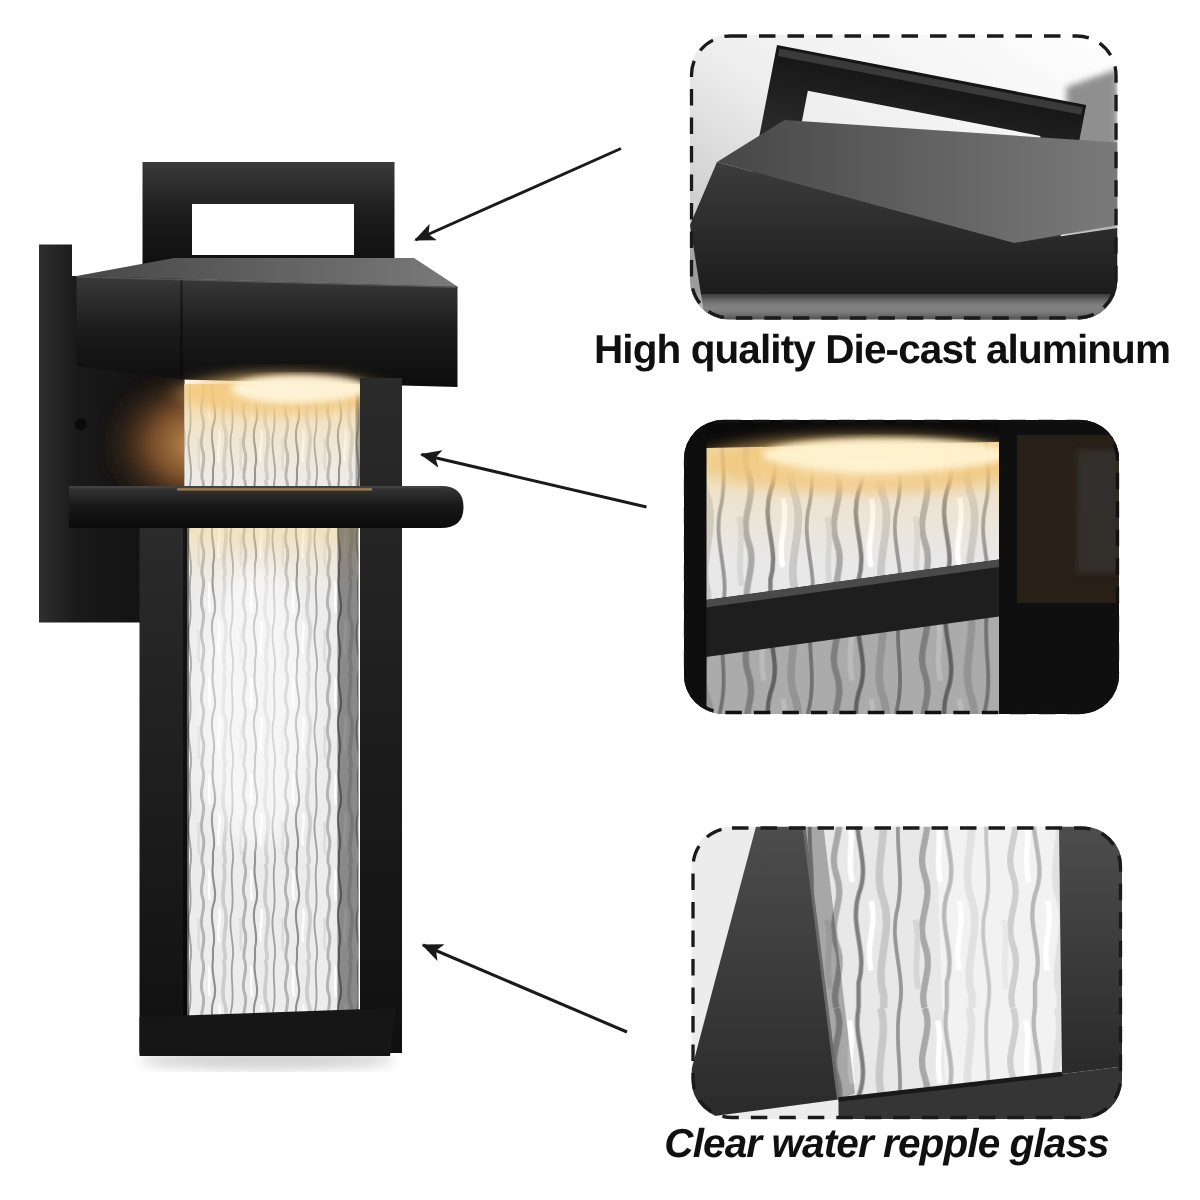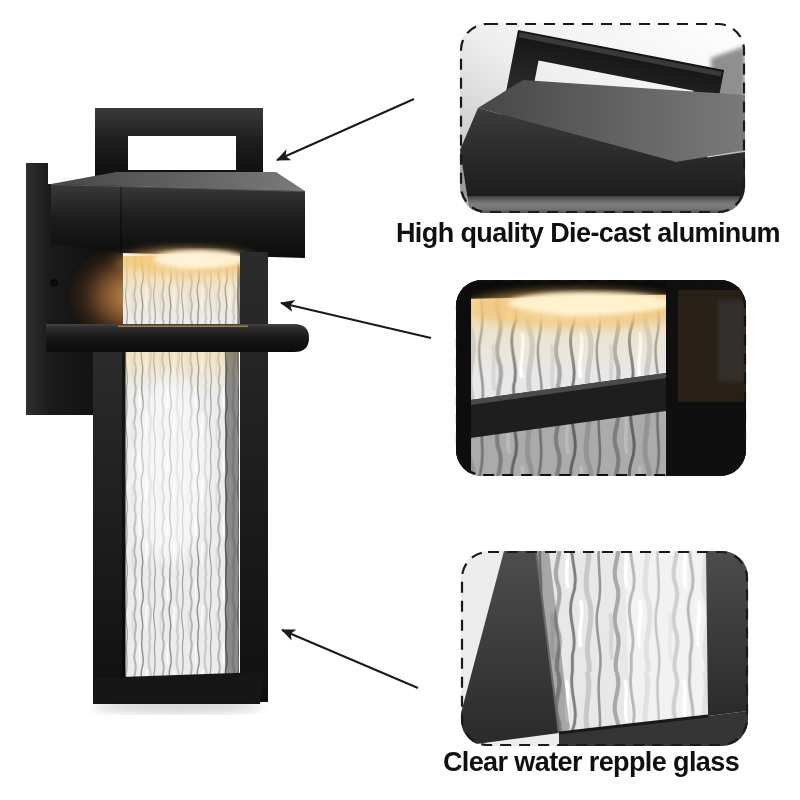--- a/index.html
+++ b/index.html
@@ -7,21 +7,21 @@
     width:800px;height:800px;overflow:hidden;background:#ffffff;
     position:relative;font-family:"Liberation Sans", sans-serif;
   }
   .stage{position:absolute;inset:0;width:800px;height:668px;padding-left:18px;}
   .caption{
     position:absolute;transform:translateX(-50%);white-space:nowrap;
     font-weight:700;font-size:27px;letter-spacing:-0.6px;color:#101010;
   }
   #cap1{left:588px;top:218px;}
   #cap2{left:568px;top:478px;}
-  #cap3{left:591px;top:747px;}
+  #cap3{left:591px;top:747px;font-style:italic;}
 </style>
 </head>
 <body>
 
 <div class="stage">
 <svg width="800" height="800" viewBox="0 0 800 800">
   <defs>
     <linearGradient id="plateG" x1="0" y1="0" x2="1" y2="0">
       <stop offset="0" stop-color="#2f2f2f"></stop>
           <stop offset="0.25" stop-color="#1a1a1a"></stop>

